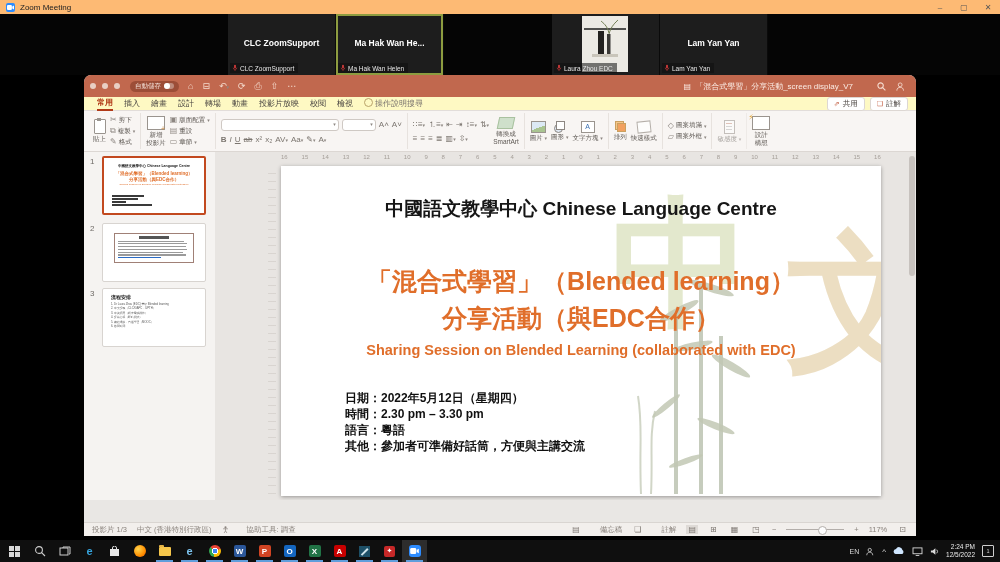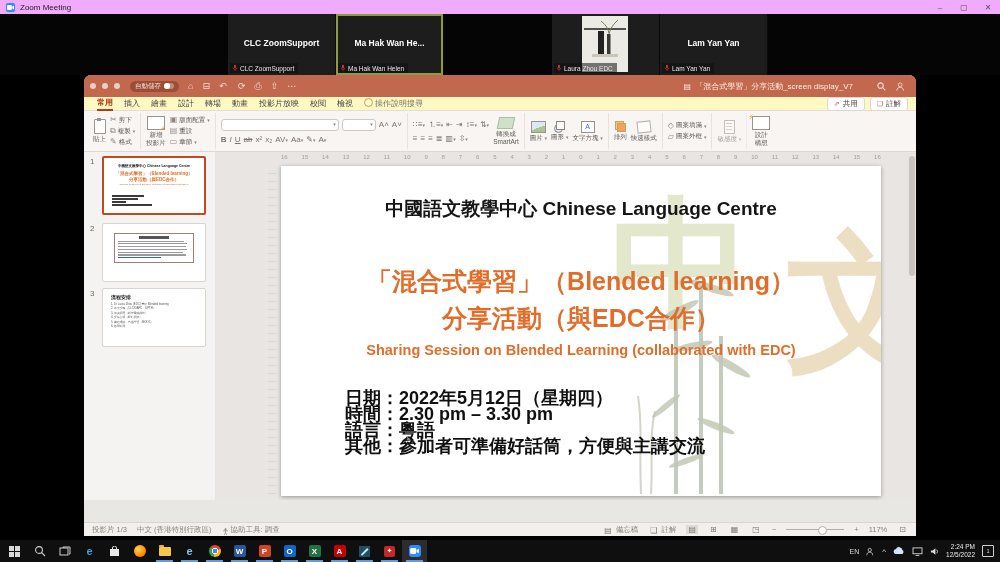--- a/index.html
+++ b/index.html
@@ -1,21 +1,21 @@
 <!DOCTYPE html>
 <html><head>
 <meta charset="utf-8">
 <style>
   html,body{margin:0;padding:0;background:#000;}
   #stage{position:relative;width:1000px;height:562px;background:#000;overflow:hidden;
          font-family:"Liberation Sans","DejaVu Sans",sans-serif;}
   .abs{position:absolute;}
 
   
-  #ztitle{left:0;top:0;width:1000px;height:14px;background:#f0abfc;display:flex;align-items:center;}
+  #ztitle{left:0;top:0;width:1000px;height:14px;background:#fdba74;display:flex;align-items:center;}
   .zico{width:9px;height:9px;border-radius:2px;background:#2d8cff;margin:0 5px 0 6px;display:flex;align-items:center;justify-content:center;}
   #ztitle .t{font-size:8px;color:#222;}
   .zctrls{margin-left:auto;display:flex;}
   .zc{width:24px;text-align:center;font-size:8px;color:#555;cursor:default;}
 
   
   #gallery{left:0;top:14px;width:1000px;height:61px;background:#050505;}
   .tile{position:absolute;top:0;height:61px;width:107px;background:#1d1d1d;border-right:1px solid #0a0a0a;}
   .tile.active{box-shadow:inset 0 0 0 2px #8d9c40;}
   .pname{position:absolute;top:24px;left:0;width:100%;text-align:center;color:#fff;font-weight:bold;font-size:8.5px;}
@@ -94,24 +94,24 @@
   
   #edit{position:absolute;left:131px;top:77px;right:0;bottom:36px;background:#e8e5e2;overflow:hidden;}
   #ruler{position:absolute;left:66px;top:2px;width:600px;height:9px;display:flex;justify-content:space-between;font-size:6px;color:#a49e98;}
   #vruler{position:absolute;left:53px;top:14px;width:8px;height:330px;background:repeating-linear-gradient(to bottom,transparent 0 7px,#ccc7c2 7px 8px);opacity:.55;}
   #vsb{position:absolute;right:1px;top:4px;width:6px;height:120px;background:#c7c2be;border-radius:3px;}
   #canvas{position:absolute;left:66px;top:14px;width:600px;height:330px;background:#fff;box-shadow:0 1px 4px rgba(0,0,0,.35);overflow:hidden;}
   .wm{position:absolute;font-weight:bold;line-height:1;}
   .sh{position:absolute;top:30px;left:0;width:100%;text-align:center;font-size:19px;font-weight:bold;color:#161616;}
   .st{position:absolute;left:0;width:100%;text-align:center;font-size:25px;font-weight:800;color:#e06e2a;}
   .ssub{position:absolute;top:176px;left:0;width:100%;text-align:center;font-size:14.5px;font-weight:bold;color:#e06e2a;}
-  .sdet{position:absolute;left:64px;top:224px;font-size:18px;font-weight:bold;color:#101010;line-height:16px;}
+  .sdet{position:absolute;left:64px;top:224px;font-size:12px;font-weight:bold;color:#101010;line-height:16px;}
   #notes{position:absolute;left:131px;right:0;bottom:14px;height:22px;background:#fbfaf9;border-top:1px solid #dcd8d4;display:flex;align-items:center;padding-left:8px;font-size:8px;color:#8d8781;box-sizing:border-box;}
   #status{position:absolute;left:0;right:0;bottom:0;height:14px;background:#f2efec;border-top:1px solid #d9d5d1;display:flex;align-items:center;font-size:7.5px;color:#8a837d;padding:0 8px;gap:10px;box-sizing:border-box;}
-  .svgrp{display:flex;align-items:flex-end;gap:2px;}
+  .svgrp{display:flex;align-items:center;gap:18px;}
   .viewico{font-size:8px;color:#7b756f;padding:0 2px;}
   .viewico.on{background:#dedad6;}
   .ztrack{width:58px;height:1px;background:#b3aeaa;position:relative;}
   .zthumb{position:absolute;left:55%;top:-3px;width:7px;height:7px;border-radius:50%;background:#fdfdfd;border:1px solid #b3aeaa;}
 
   
   #task{left:0;bottom:0;width:1000px;height:22px;background:#0f0f0f;display:flex;align-items:center;padding-left:2px;box-sizing:border-box;}
   .ti{width:25px;height:22px;display:flex;align-items:center;justify-content:center;position:relative;flex:0 0 auto;}
   .ti.open::after{content:"";position:absolute;bottom:0;left:4px;right:4px;height:2px;background:#5f9edc;}
   .ti.activeapp{background:#2d2d2d;}

